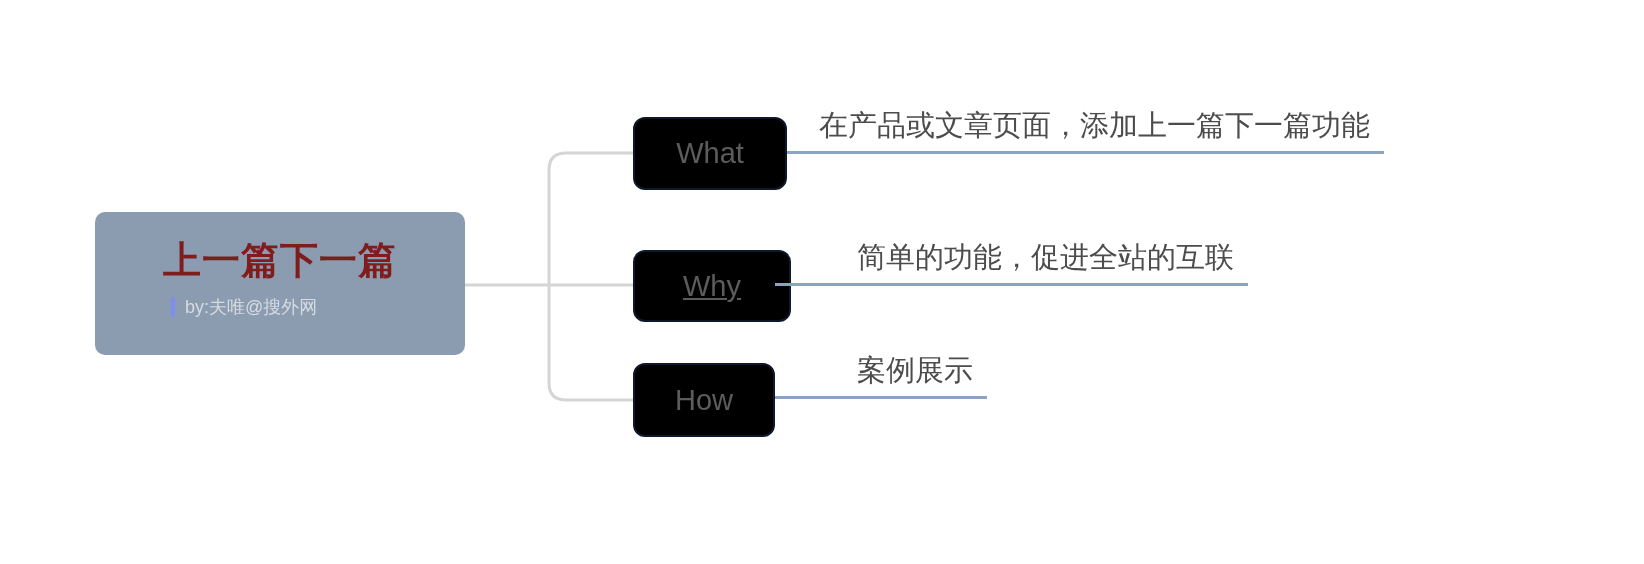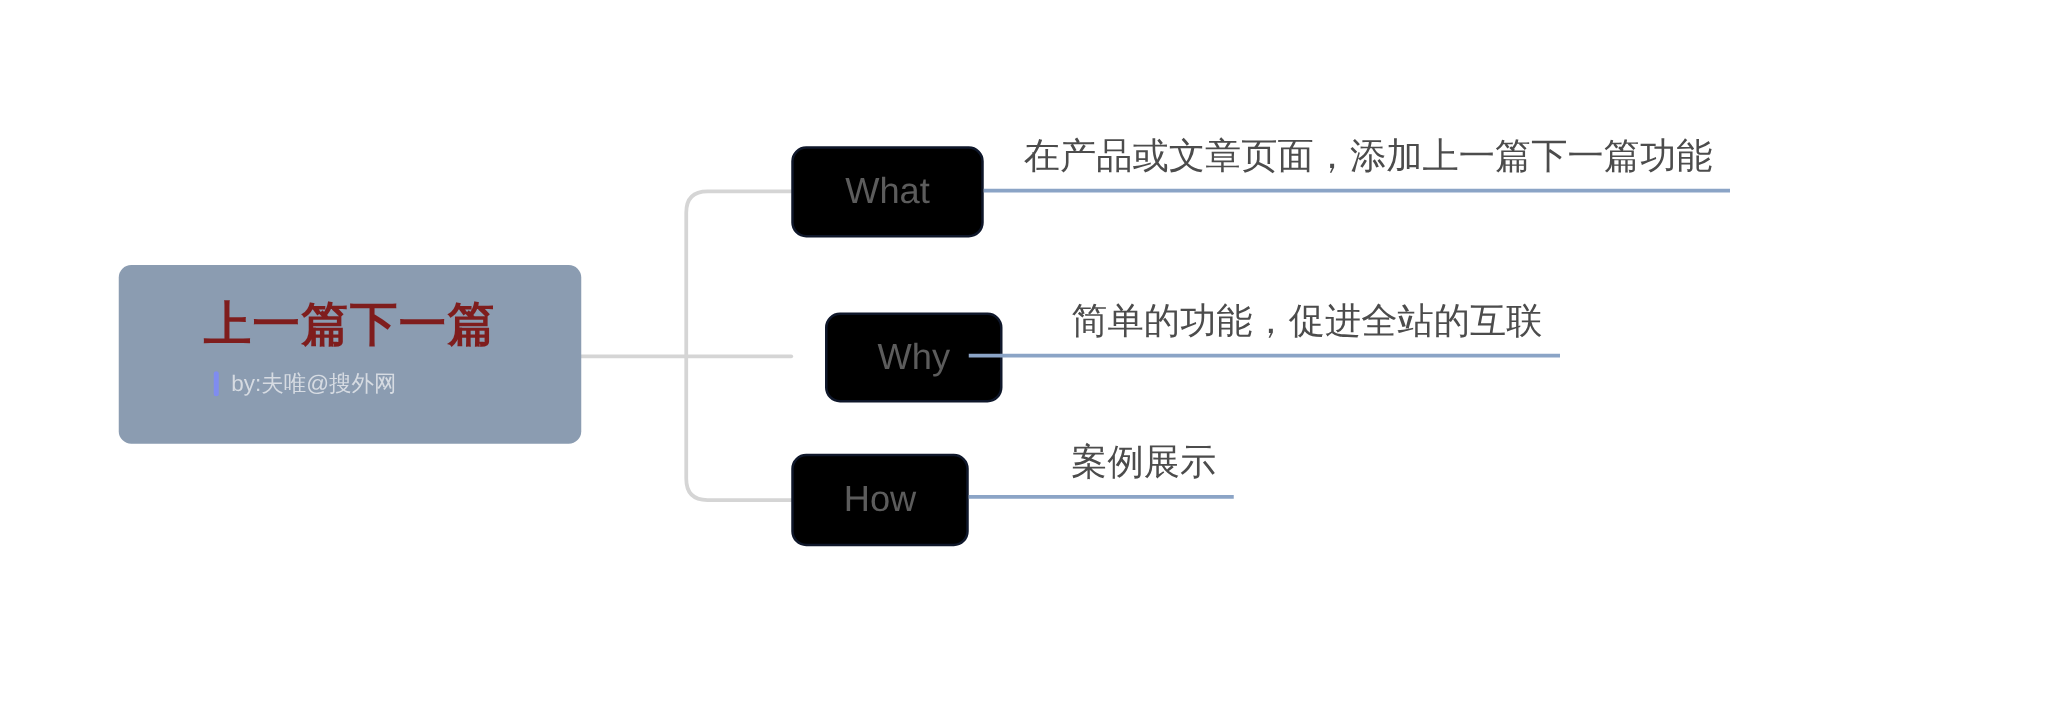--- a/index.html
+++ b/index.html
@@ -67,21 +67,21 @@
     border: 2px solid #0f172a;
     border-radius: 12px;
     display: flex;
     align-items: center;
     justify-content: center;
     font-size: 29px;
     color: #5c5c5c;
     cursor: pointer;
   }
   .topic-what { left: 633px; top: 117px; width: 154px; height: 73px; }
-  .topic-why  { left: 660px; top: 250px; width: 142px; height: 72px; }
+  .topic-why  { left: 633px; top: 250px; width: 158px; height: 72px; text-decoration: underline; }
   .topic-how  { left: 633px; top: 363px; width: 142px; height: 74px; text-align: right; }
   
   .leaf {
     position: absolute;
     font-size: 29px;
     line-height: 34px;
     color: #4c4c4c;
     white-space: nowrap;
     padding: 0 14px 9px 82px;
     border-bottom: 3px solid #8ba4c6;

